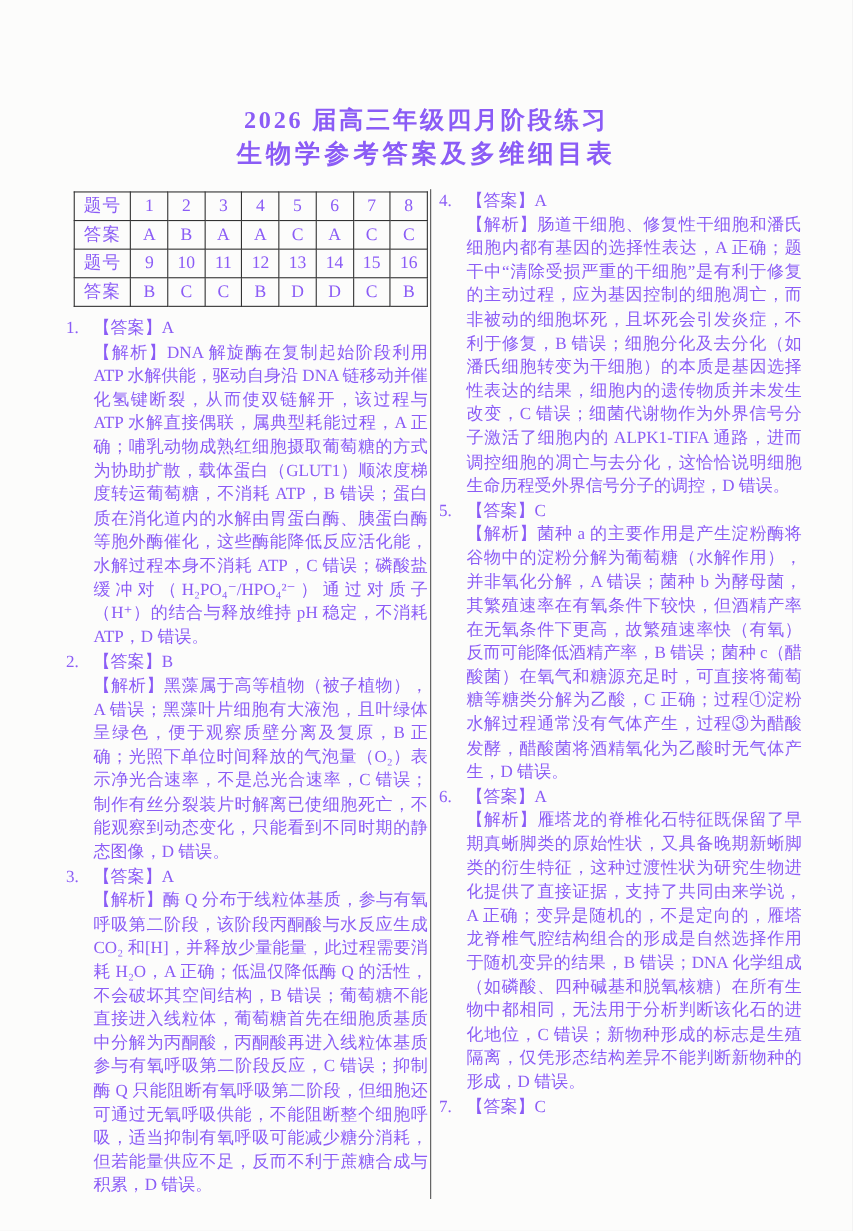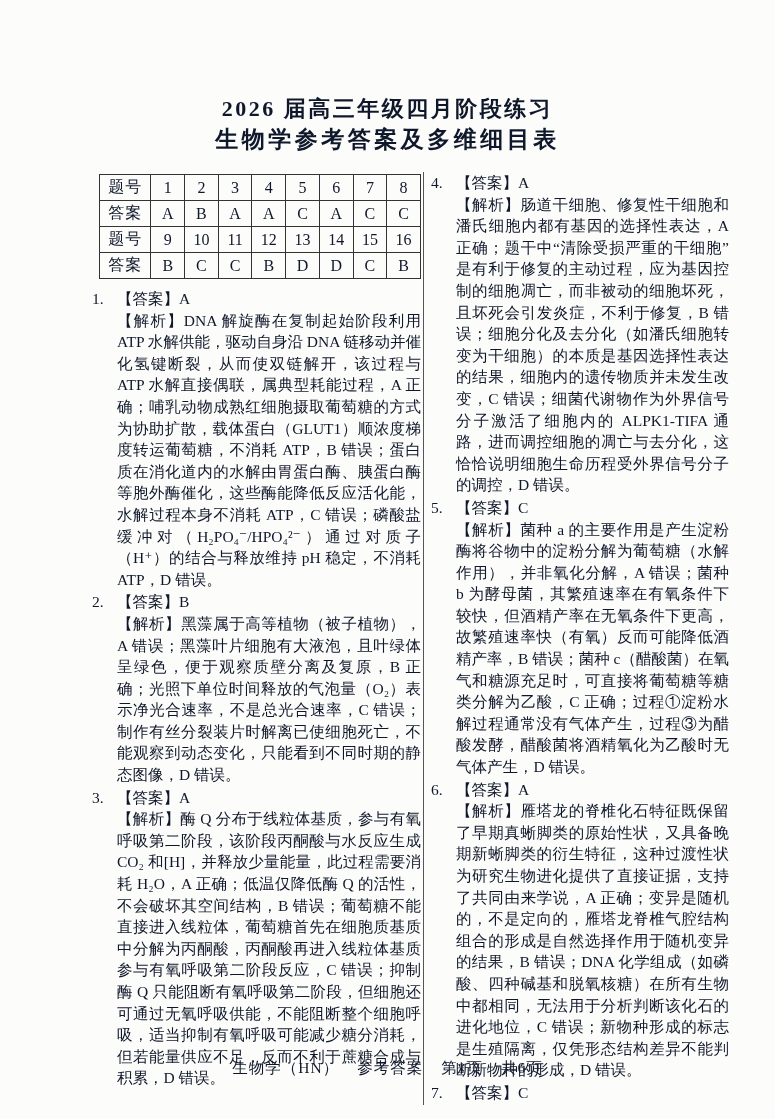--- a/index.html
+++ b/index.html
@@ -2,37 +2,37 @@
 <html lang="zh"><head>
 <meta charset="utf-8">
 <style>
   html,body { margin:0; padding:0; }
   body { background:#d9d9d9; }
   .page {
     position:relative;
     width:775px; height:1119px;
     margin:0 auto;
     background:#fcfcfb;
-    color:#0f172a;
+    color:#8b5cf6;
     font-family:"Liberation Serif","DejaVu Serif",serif;
     overflow:hidden;
     box-sizing:border-box;
   }
   .titles { padding-top:94px; text-align:center; }
   .title1 { font-size:22px; font-weight:bold; letter-spacing:2.5px; }
   .title2 { font-size:23px; font-weight:bold; letter-spacing:3.5px; }
 
   .columns {
     display:flex;
     align-items:stretch;
     margin-top:17px;
     padding-left:60px;
     padding-right:46px;
   }
-  .col-left  { width:331px; box-sizing:border-box; padding-right:2px;margin-left:32px; }
+  .col-left  { width:331px; box-sizing:border-box; padding-right:2px; }
   .col-right { flex:1; box-sizing:border-box; border-left:1.5px solid #555; padding-left:7px; }
 
   table.ans { border-collapse:collapse; margin:2px 0 9px 7px; }
   table.ans td {
     border:1.6px solid #333;
     text-align:center; vertical-align:middle;
     font-size:16px; height:25px; width:33px; padding:0;
   }
   table.ans td.hd { width:51px; letter-spacing:1px; }
 
@@ -161,17 +161,14 @@
       </div>
 
       <div class="item">
         <span class="num">7.</span>
         <div><span class="marker">【答案】</span><span>C</span></div>
       </div>
 
     </div>
   </div>
 
-  <div class="footer">
-    <span>生物学（HN）</span><span>参考答案</span><span>第1页</span><span>共6页</span>
-  </div>
 
 </div>
 
 </body></html>

